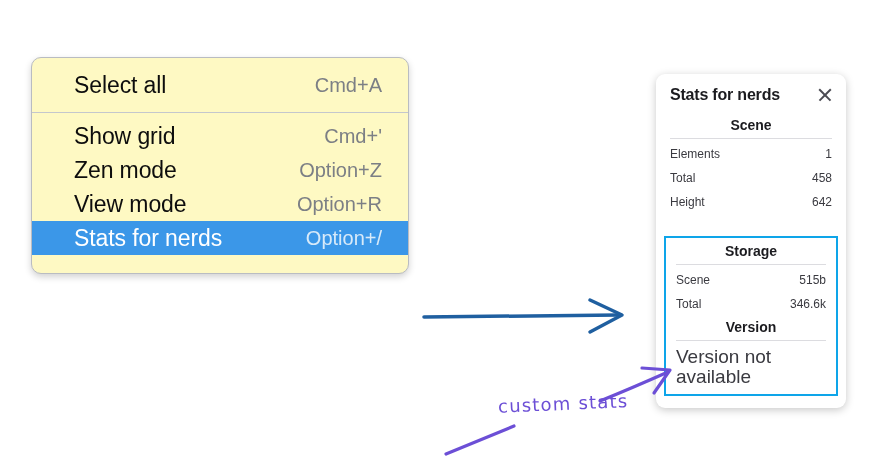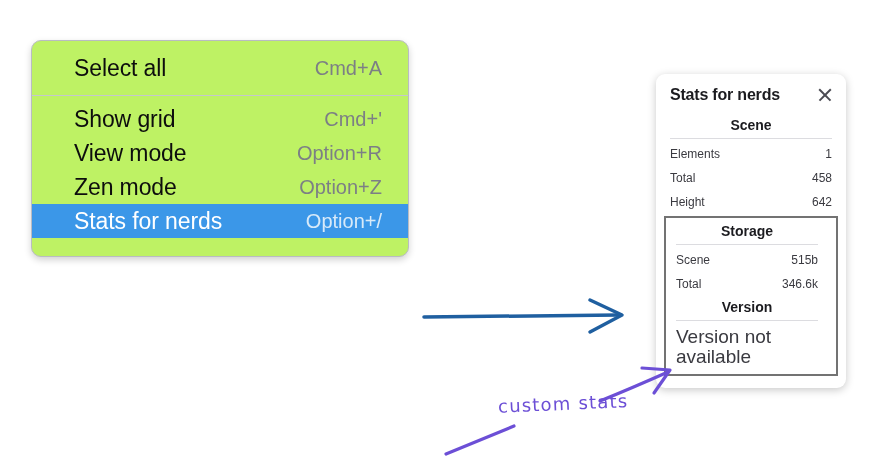--- a/index.html
+++ b/index.html
@@ -12,23 +12,23 @@
     background: #ffffff;
     font-family: "Liberation Sans", sans-serif;
     position: relative;
     overflow: hidden;
   }
 
   
   #context-menu {
     position: absolute;
     left: 31px;
-    top: 40px;
+    top: 57px;
     width: 376px;
-    background: #bef264;
+    background: #fef9c3;
     border: 1px solid #b9bcc2;
     border-radius: 10px;
     box-shadow: 0 3px 7px rgba(0,0,0,0.18);
     overflow: hidden;
     padding-bottom: 14px;
   }
   .menu-group {
     padding: 6px 0 4px 0;
   }
   .menu-group.first {
@@ -133,23 +133,23 @@
   .stat-row .v { color: #3a3a40; }
   .stat-note {
     font-size: 19px;
     color: #3a3a40;
     padding: 3px 0 2px 0;
     line-height: 20px;
   }
 
   
   #custom-stats-box {
-    border: 2px solid #737373;
-    margin: 2px 8px 2px 8px;
-    padding: 2px 14px 5px 6px;
+    border: 2px solid #0ea5e9;
+    margin: 22px 8px 2px 8px;
+    padding: 2px 6px 5px 6px;
   }
   #custom-stats-box .section { padding: 0 4px; }
 
   
   #blue-arrow {
     position: absolute;
     left: 422px;
     top: 290px;
     width: 210px;
     height: 50px;
@@ -184,26 +184,26 @@
       <span class="shortcut">Cmd+A</span>
     </div>
   </div>
 
   <div class="menu-group">
     <div class="menu-item">
       <span class="label">Show grid</span>
       <span class="shortcut">Cmd+'</span>
     </div>
     <div class="menu-item">
+      <span class="label">Zen mode</span>
+      <span class="shortcut">Option+Z</span>
+    </div>
+    <div class="menu-item">
       <span class="label">View mode</span>
       <span class="shortcut">Option+R</span>
-    </div>
-    <div class="menu-item">
-      <span class="label">Zen mode</span>
-      <span class="shortcut">Option+Z</span>
     </div>
     <div class="menu-item selected">
       <span class="label">Stats for nerds</span>
       <span class="shortcut">Option+/</span>
     </div>
   </div>
 
 </div>
 
 <div id="stats-panel">

